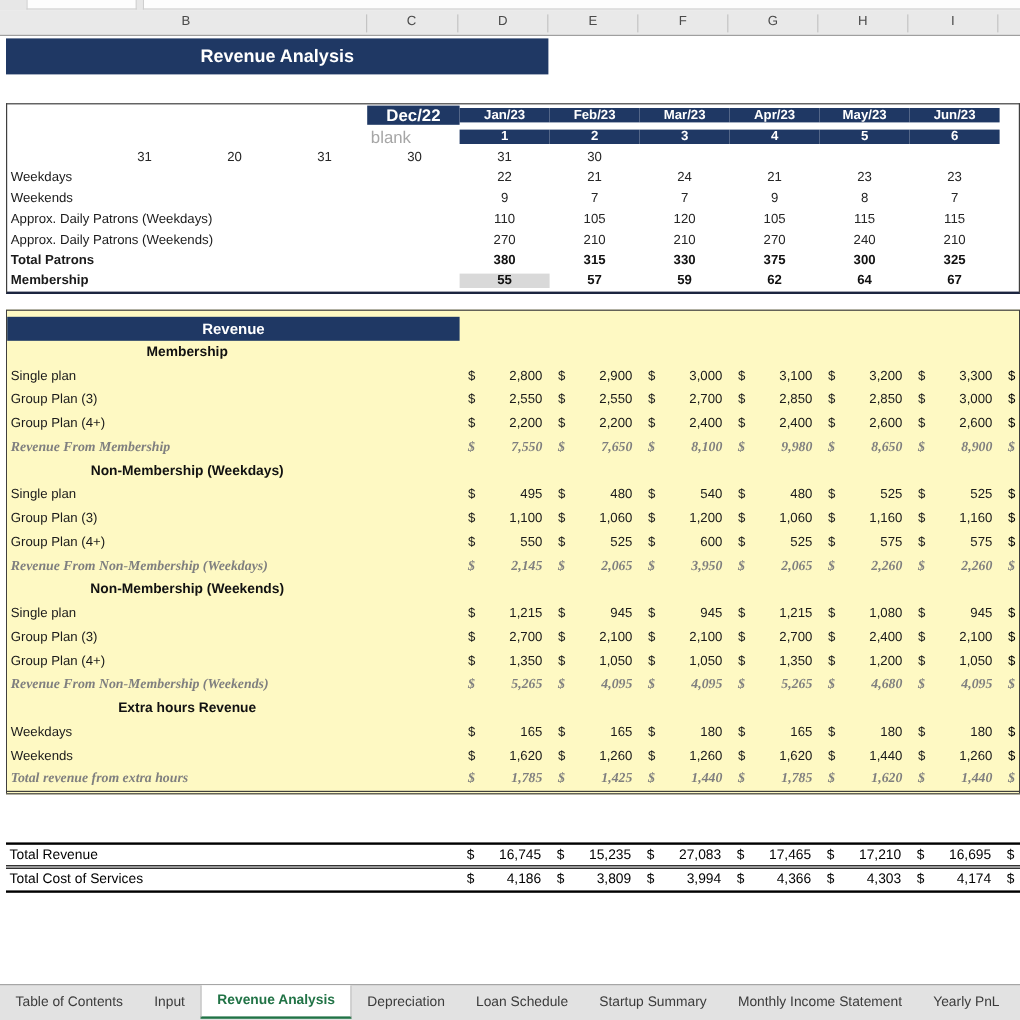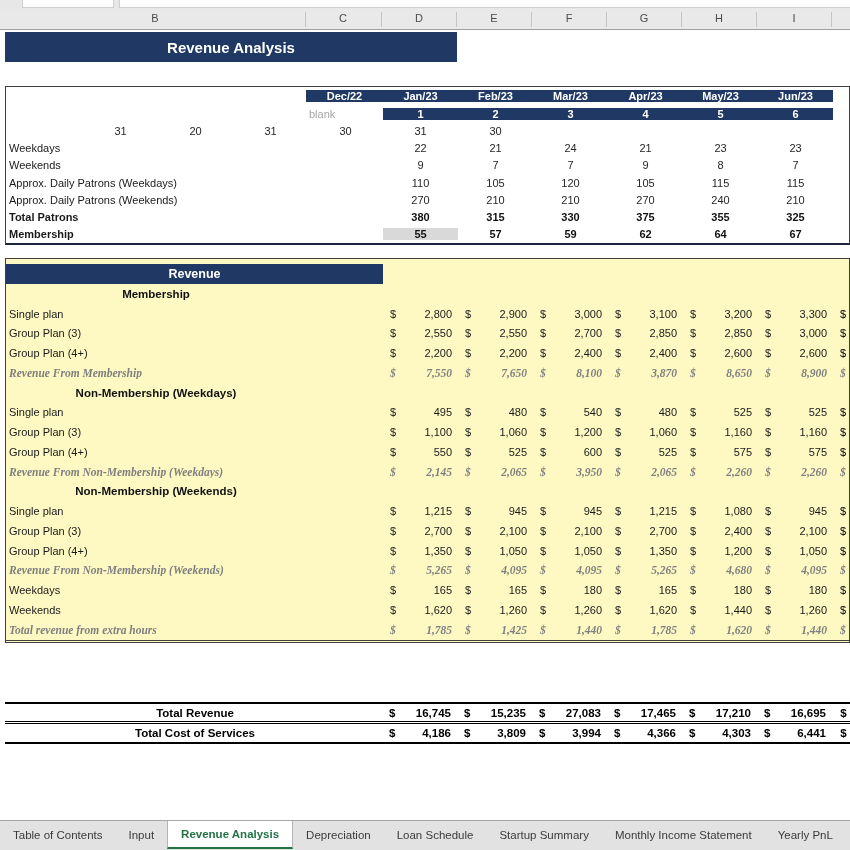--- a/index.html
+++ b/index.html
@@ -19,21 +19,21 @@
   .colletter{position:absolute; top:3px; transform:translateX(-50%); font-size:11px; color:#4a4a4a;}
   .colsep{position:absolute; top:3px; width:1px; height:15px; background:#c4c4c4;}
 
   
   #titlebar{position:absolute; top:32px; left:5px; width:452px; height:30px; background:var(--navy); color:#fff; font-weight:700; font-size:15px; display:flex; align-items:center; justify-content:center;}
 
   
   .trow{display:flex; align-items:center;}
   .lbl{width:300px; padding-left:3px; font-size:11px; color:#1a1a1a; white-space:nowrap; overflow:hidden;}
   .lblwide{width:377px; padding-left:3px; font-size:11px; color:#1a1a1a; white-space:nowrap; overflow:hidden;}
-  .ccell{width:77px; font-size:11px;}
+  .ccell{width:77px; font-size:14px;}
   .mcell{width:75px; display:flex; justify-content:center; font-size:11px; color:#262626;}
   .vcell{width:75px; display:flex; justify-content:space-between; padding:0 6px 0 7px; font-size:11px; color:#1a1a1a;}
   .pcell{width:16px; padding-left:7px; font-size:11px;}
   .navy{background:var(--navy); color:#fff; font-weight:700;}
   .b, .b .mcell, .b .vcell, .b .pcell{font-weight:700; color:#111;}
   .hl{background:var(--hl);}
   .sub .lblwide, .sub .vcell, .sub .pcell{font-family:"Liberation Serif", serif; font-style:italic; font-weight:700; color:var(--sub); font-size:11.5px;}
   .sechead-row{justify-content:flex-start;}
   .sechead{width:300px; text-align:center; font-weight:700; font-size:11.5px; color:#111;}
 
@@ -47,21 +47,21 @@
   
   #revenue{position:absolute; top:258px; left:5px; width:845px; border:1px solid #3f3f3f; border-bottom:3px double #3f3f3f; background:#fef9c3;}
   #revhdr{width:377px; height:20px; margin-top:5px; background:var(--navy); color:#fff; font-weight:700; font-size:12.5px; display:flex; align-items:center; justify-content:center;}
   #revenue .trow{height:19.75px;}
 
   
   #totals{position:absolute; top:702px; left:5px; width:845px; border-top:2px solid #000; background:#fff;}
   #totals .trow{height:20px;}
   #totals .trow:first-child{border-bottom:3px double #000;}
   #totals .trow:last-child{border-bottom:2.5px solid #000;}
-  #totals .lblwide, #totals .vcell, #totals .pcell{font-weight:700; font-size:11.5px; color:#000;text-align:center;}
+  #totals .lblwide, #totals .vcell, #totals .pcell{font-weight:400; font-size:11.5px; color:#000;}
 
   
   #tabbar{position:absolute; top:820px; left:0; width:850px; height:30px; background:#e2e2e2; border-top:1px solid #a6a6a6; display:flex; align-items:stretch;}
   .sheettab{display:flex; align-items:center; padding:0 13px; font-size:11.5px; color:#3b3b3b; height:28px; cursor:default; white-space:nowrap;}
   .sheettab.active{background:#fff; color:var(--green); font-weight:700; border-bottom:2px solid var(--green); border-left:1px solid #b5b5b5; border-right:1px solid #b5b5b5;}
   .tabdiv{width:1px; height:14px; background:#a8a8a8; align-self:center;}
 </style>
 </head>
 <body>
 
@@ -169,21 +169,21 @@
         <span class="mcell">210</span>
         <span class="pcell"></span>
       </div>
       <div class="trow b">
         <span class="lbl">Total Patrons</span>
         <span class="ccell"></span>
         <span class="mcell">380</span>
         <span class="mcell">315</span>
         <span class="mcell">330</span>
         <span class="mcell">375</span>
-        <span class="mcell">355</span>
+        <span class="mcell">300</span>
         <span class="mcell">325</span>
         <span class="pcell"></span>
       </div>
       <div class="trow b">
         <span class="lbl">Membership</span>
         <span class="ccell"></span>
         <span class="mcell hl">55</span>
         <span class="mcell">57</span>
         <span class="mcell">59</span>
         <span class="mcell">62</span>
@@ -292,21 +292,21 @@
           <span class="vcell">
             <span>$</span>
             <span>7,650</span>
           </span>
           <span class="vcell">
             <span>$</span>
             <span>8,100</span>
           </span>
           <span class="vcell">
             <span>$</span>
-            <span>3,870</span>
+            <span>9,980</span>
           </span>
           <span class="vcell">
             <span>$</span>
             <span>8,650</span>
           </span>
           <span class="vcell">
             <span>$</span>
             <span>8,900</span>
           </span>
           <span class="pcell">$</span>
@@ -533,20 +533,23 @@
           </span>
           <span class="vcell">
             <span>$</span>
             <span>4,680</span>
           </span>
           <span class="vcell">
             <span>$</span>
             <span>4,095</span>
           </span>
           <span class="pcell">$</span>
+        </div>
+        <div class="trow sechead-row">
+          <span class="sechead">Extra hours Revenue</span>
         </div>
         <div class="trow">
           <span class="lblwide">Weekdays</span>
           <span class="vcell">
             <span>$</span>
             <span>165</span>
           </span>
           <span class="vcell">
             <span>$</span>
             <span>165</span>
@@ -674,21 +677,21 @@
         <span class="vcell">
           <span>$</span>
           <span>4,366</span>
         </span>
         <span class="vcell">
           <span>$</span>
           <span>4,303</span>
         </span>
         <span class="vcell">
           <span>$</span>
-          <span>6,441</span>
+          <span>4,174</span>
         </span>
         <span class="pcell">$</span>
       </div>
     </div>
 
   <div id="tabbar">
       <div class="sheettab">Table of Contents</div>
       <span class="tabdiv"></span>
       <div class="sheettab">Input</div>
       <div class="sheettab active">Revenue Analysis</div>

